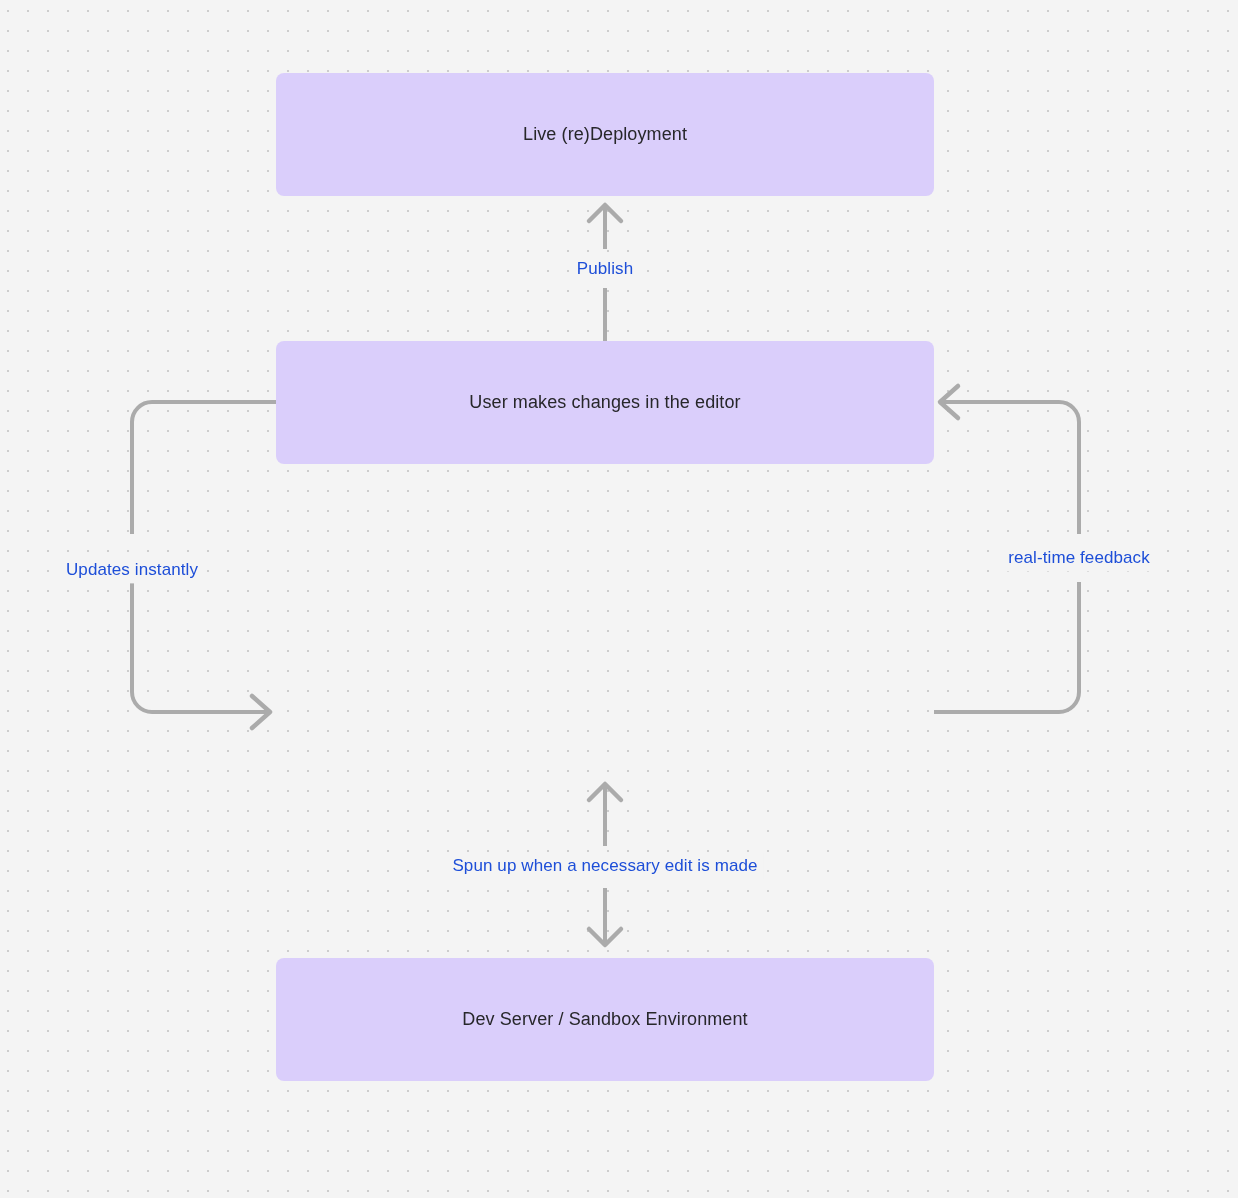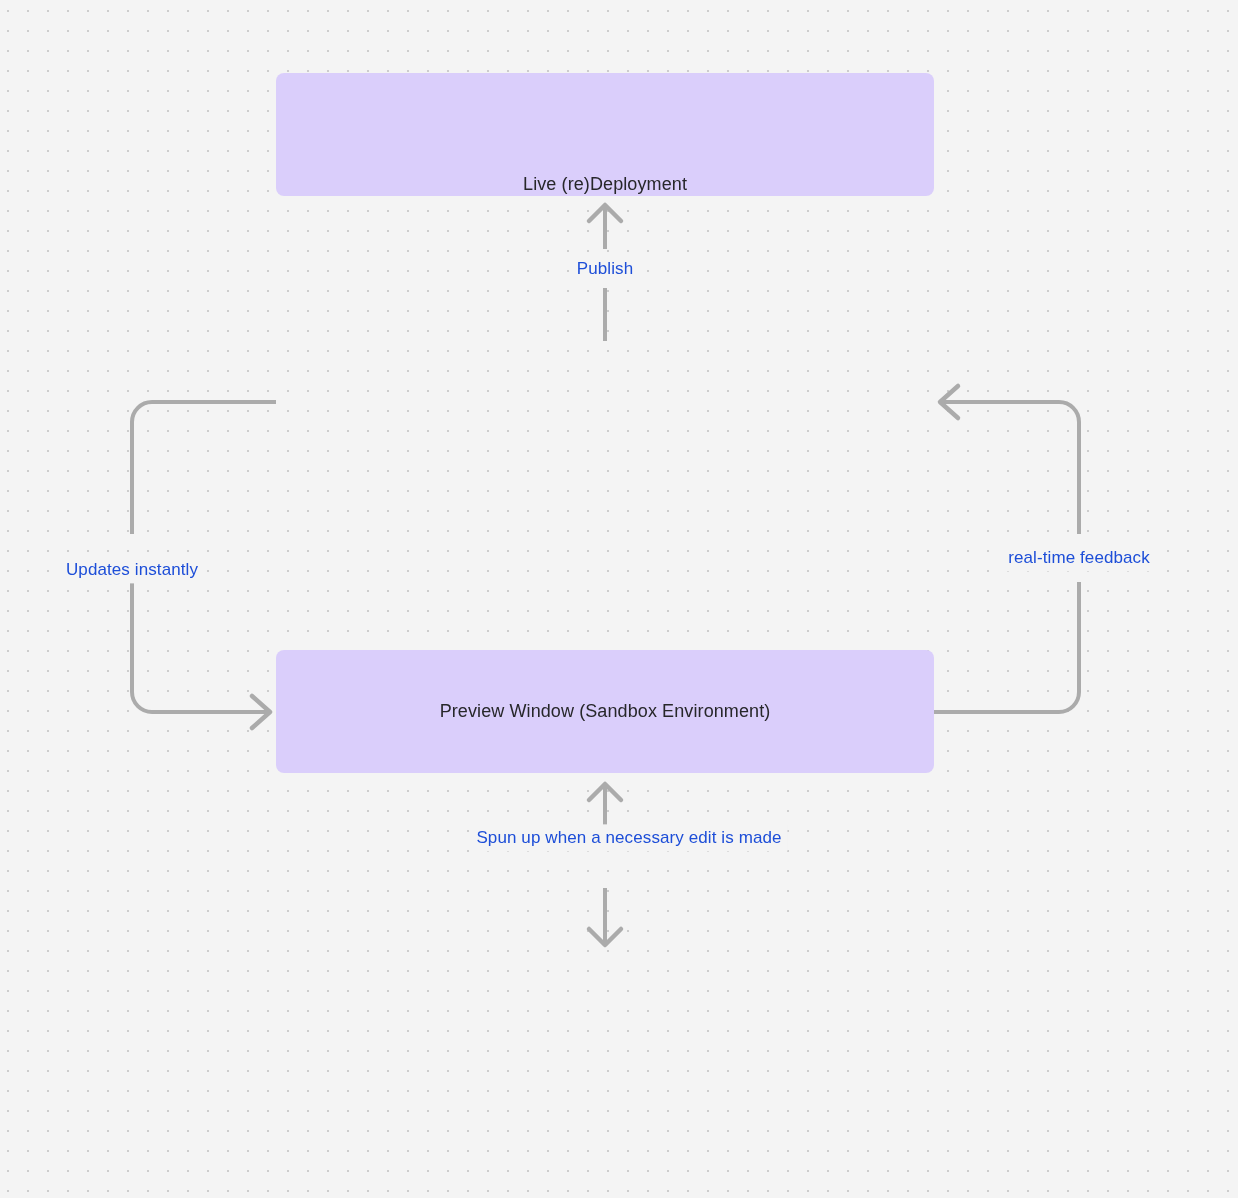--- a/index.html
+++ b/index.html
@@ -88,31 +88,34 @@
     </g>
 
     <g>
       <path d="M 605 846 L 605 786" stroke="#ababab" stroke-width="4" fill="none" stroke-linecap="butt"></path>
       <path d="M 589 800 L 605 784 L 621 800" stroke="#ababab" stroke-width="4.5" fill="none" stroke-linecap="round" stroke-linejoin="round"></path>
       <path d="M 605 888 L 605 943" stroke="#ababab" stroke-width="4" fill="none" stroke-linecap="butt"></path>
       <path d="M 589 929 L 605 945 L 621 929" stroke="#ababab" stroke-width="4.5" fill="none" stroke-linecap="round" stroke-linejoin="round"></path>
     </g>
   </svg>
 
-  <div class="node" style="left:276px; top:73px; width:658px; height:123px;align-items:flex-end;">
+  <div class="node" style="left:276px; top:73px; width:658px; height:123px;">
     <span class="node-label">Live (re)Deployment</span>
   </div>
 
-
-  <div class="node" style="left:276px; top:650px; width:658px; height:123px;">
-    <span class="node-label">Preview Window (Sandbox Environment)</span>
+  <div class="node" style="left:276px; top:341px; width:658px; height:123px;">
+    <span class="node-label">User makes changes in the editor</span>
   </div>
 
+
+  <div class="node" style="left:276px; top:958px; width:658px; height:123px;">
+    <span class="node-label">Dev Server / Sandbox Environment</span>
+  </div>
 
   <div class="edge-label" style="left:605px; top:269px;">Publish</div>
 
   <div class="edge-label" style="left:132px; top:558px;margin-top:12px;">Updates instantly</div>
 
   <div class="edge-label" style="left:1079px; top:558px;">real-time feedback</div>
 
-  <div class="edge-label" style="left:605px; top:838px;margin-left:24px;">Spun up when a necessary edit is made</div>
+  <div class="edge-label" style="left:605px; top:866px;">Spun up when a necessary edit is made</div>
 
 </div>
 
 </body></html>

